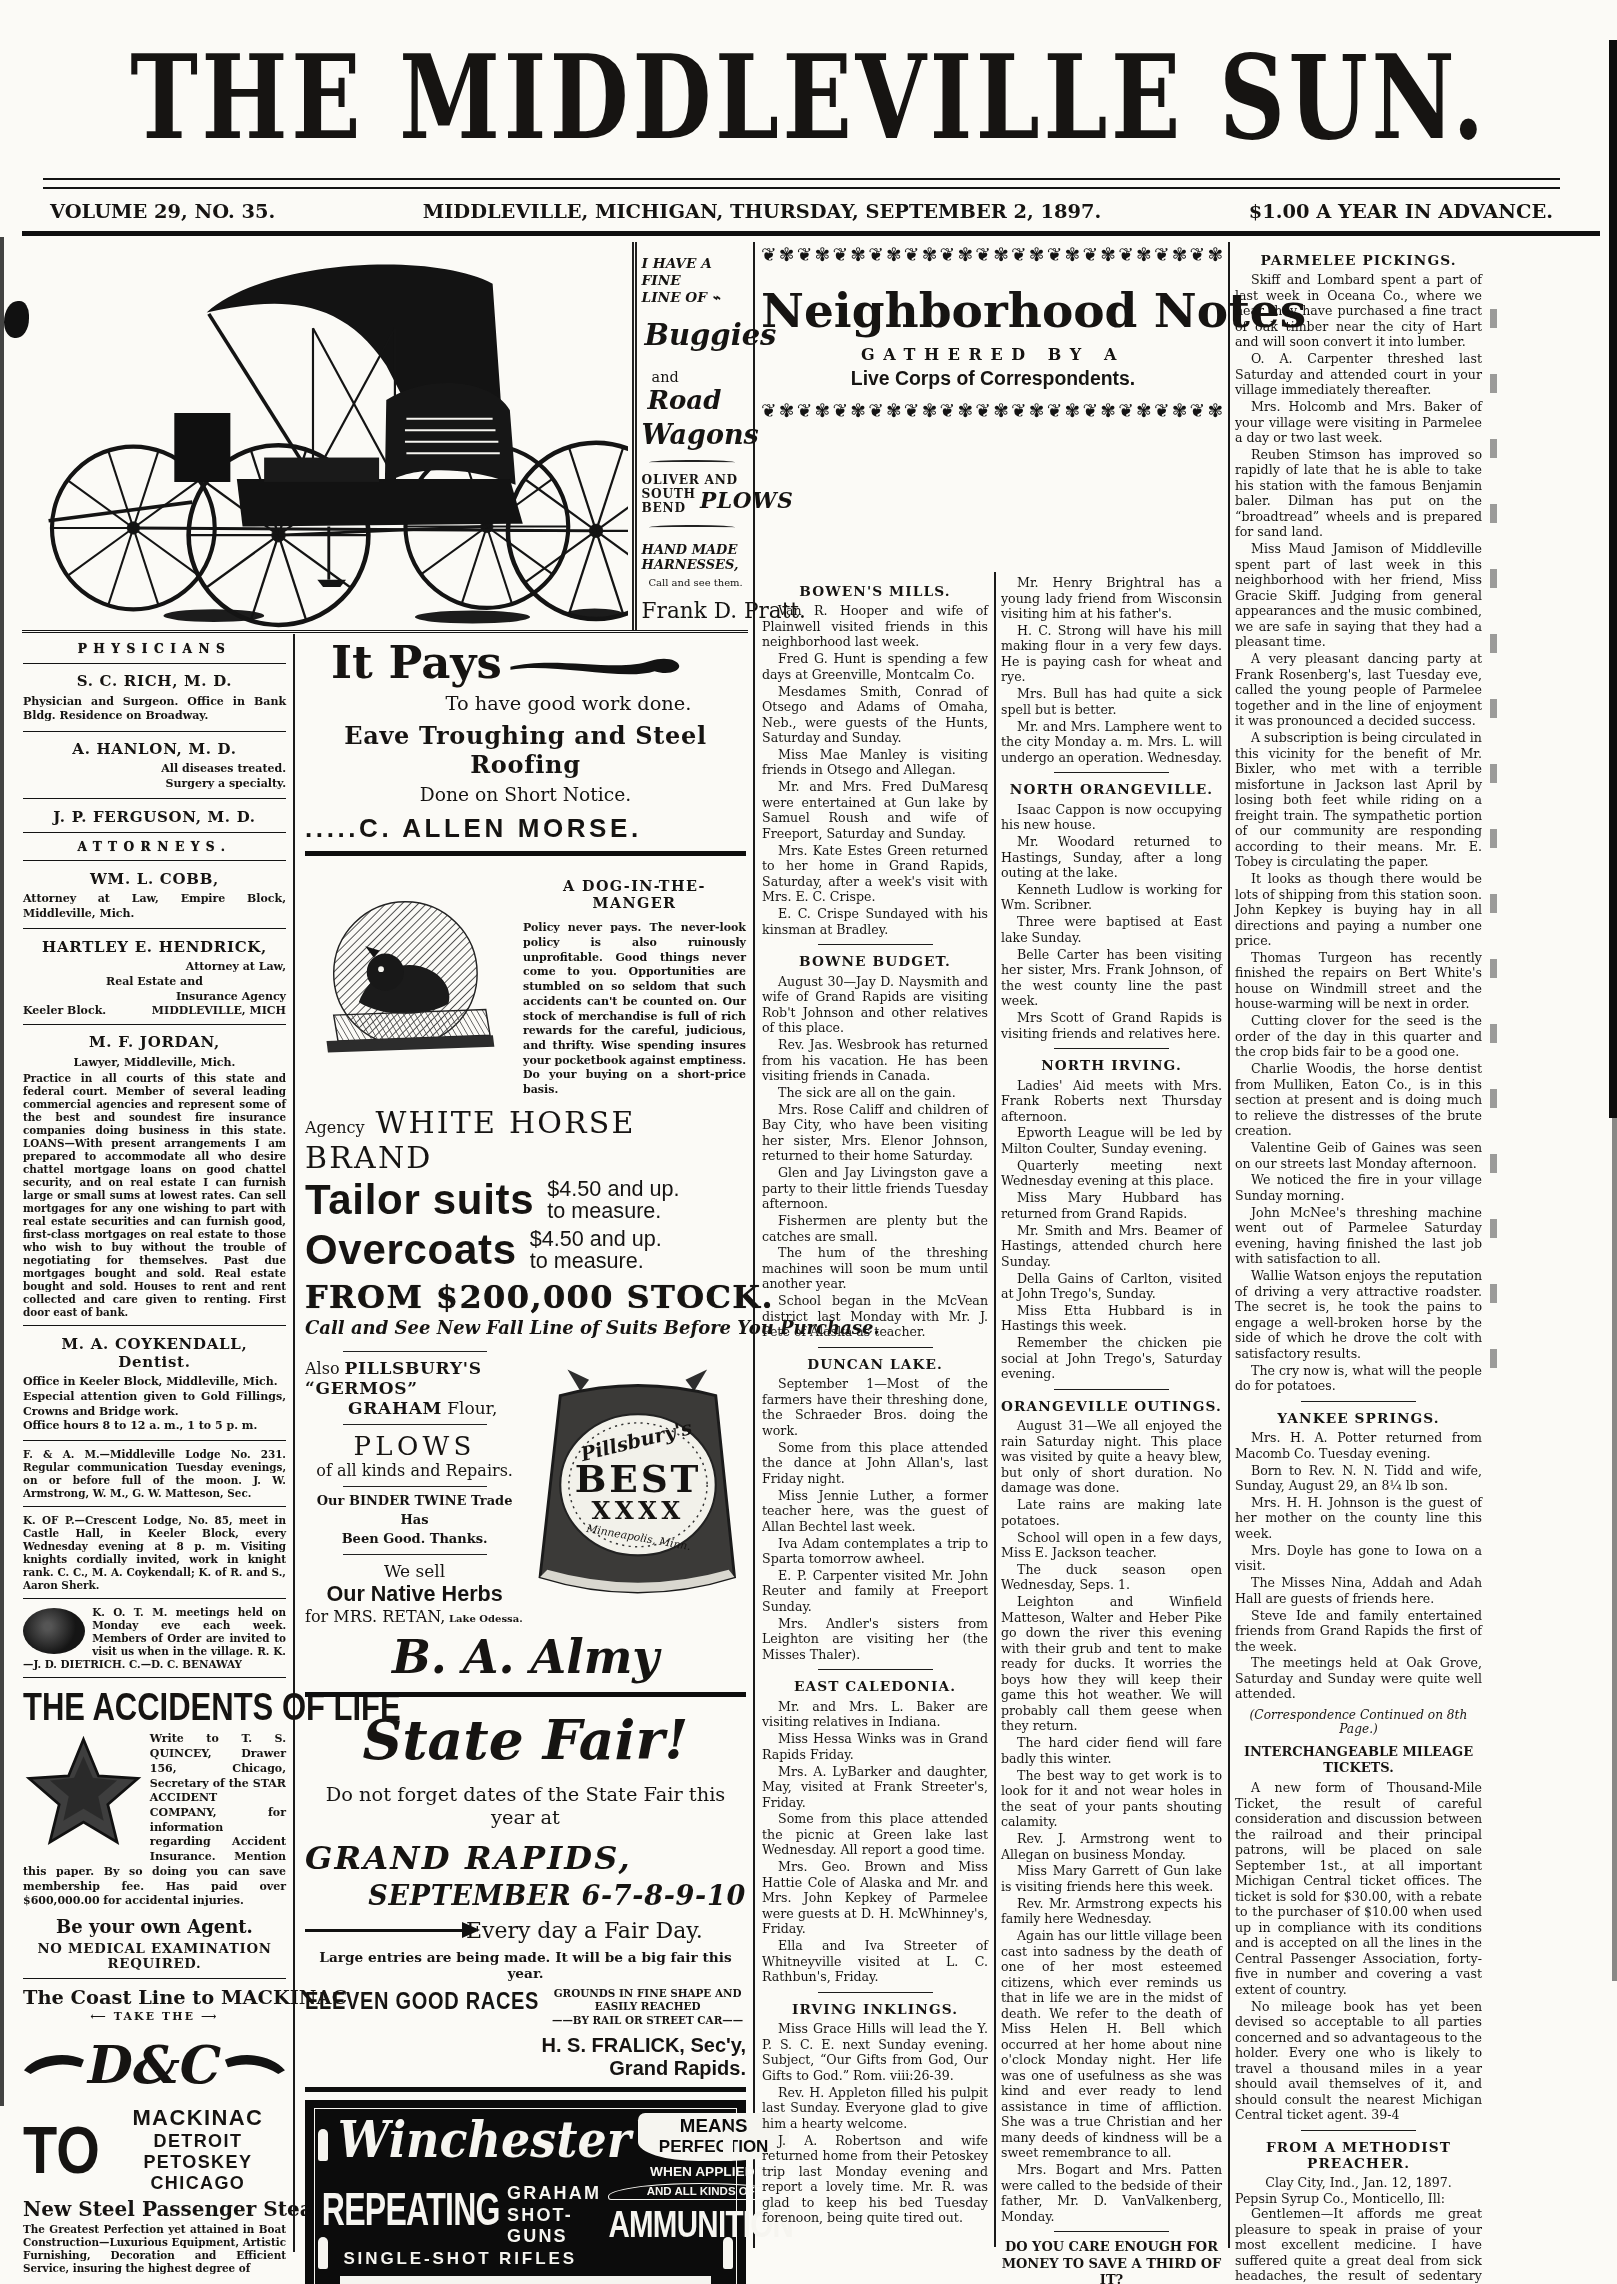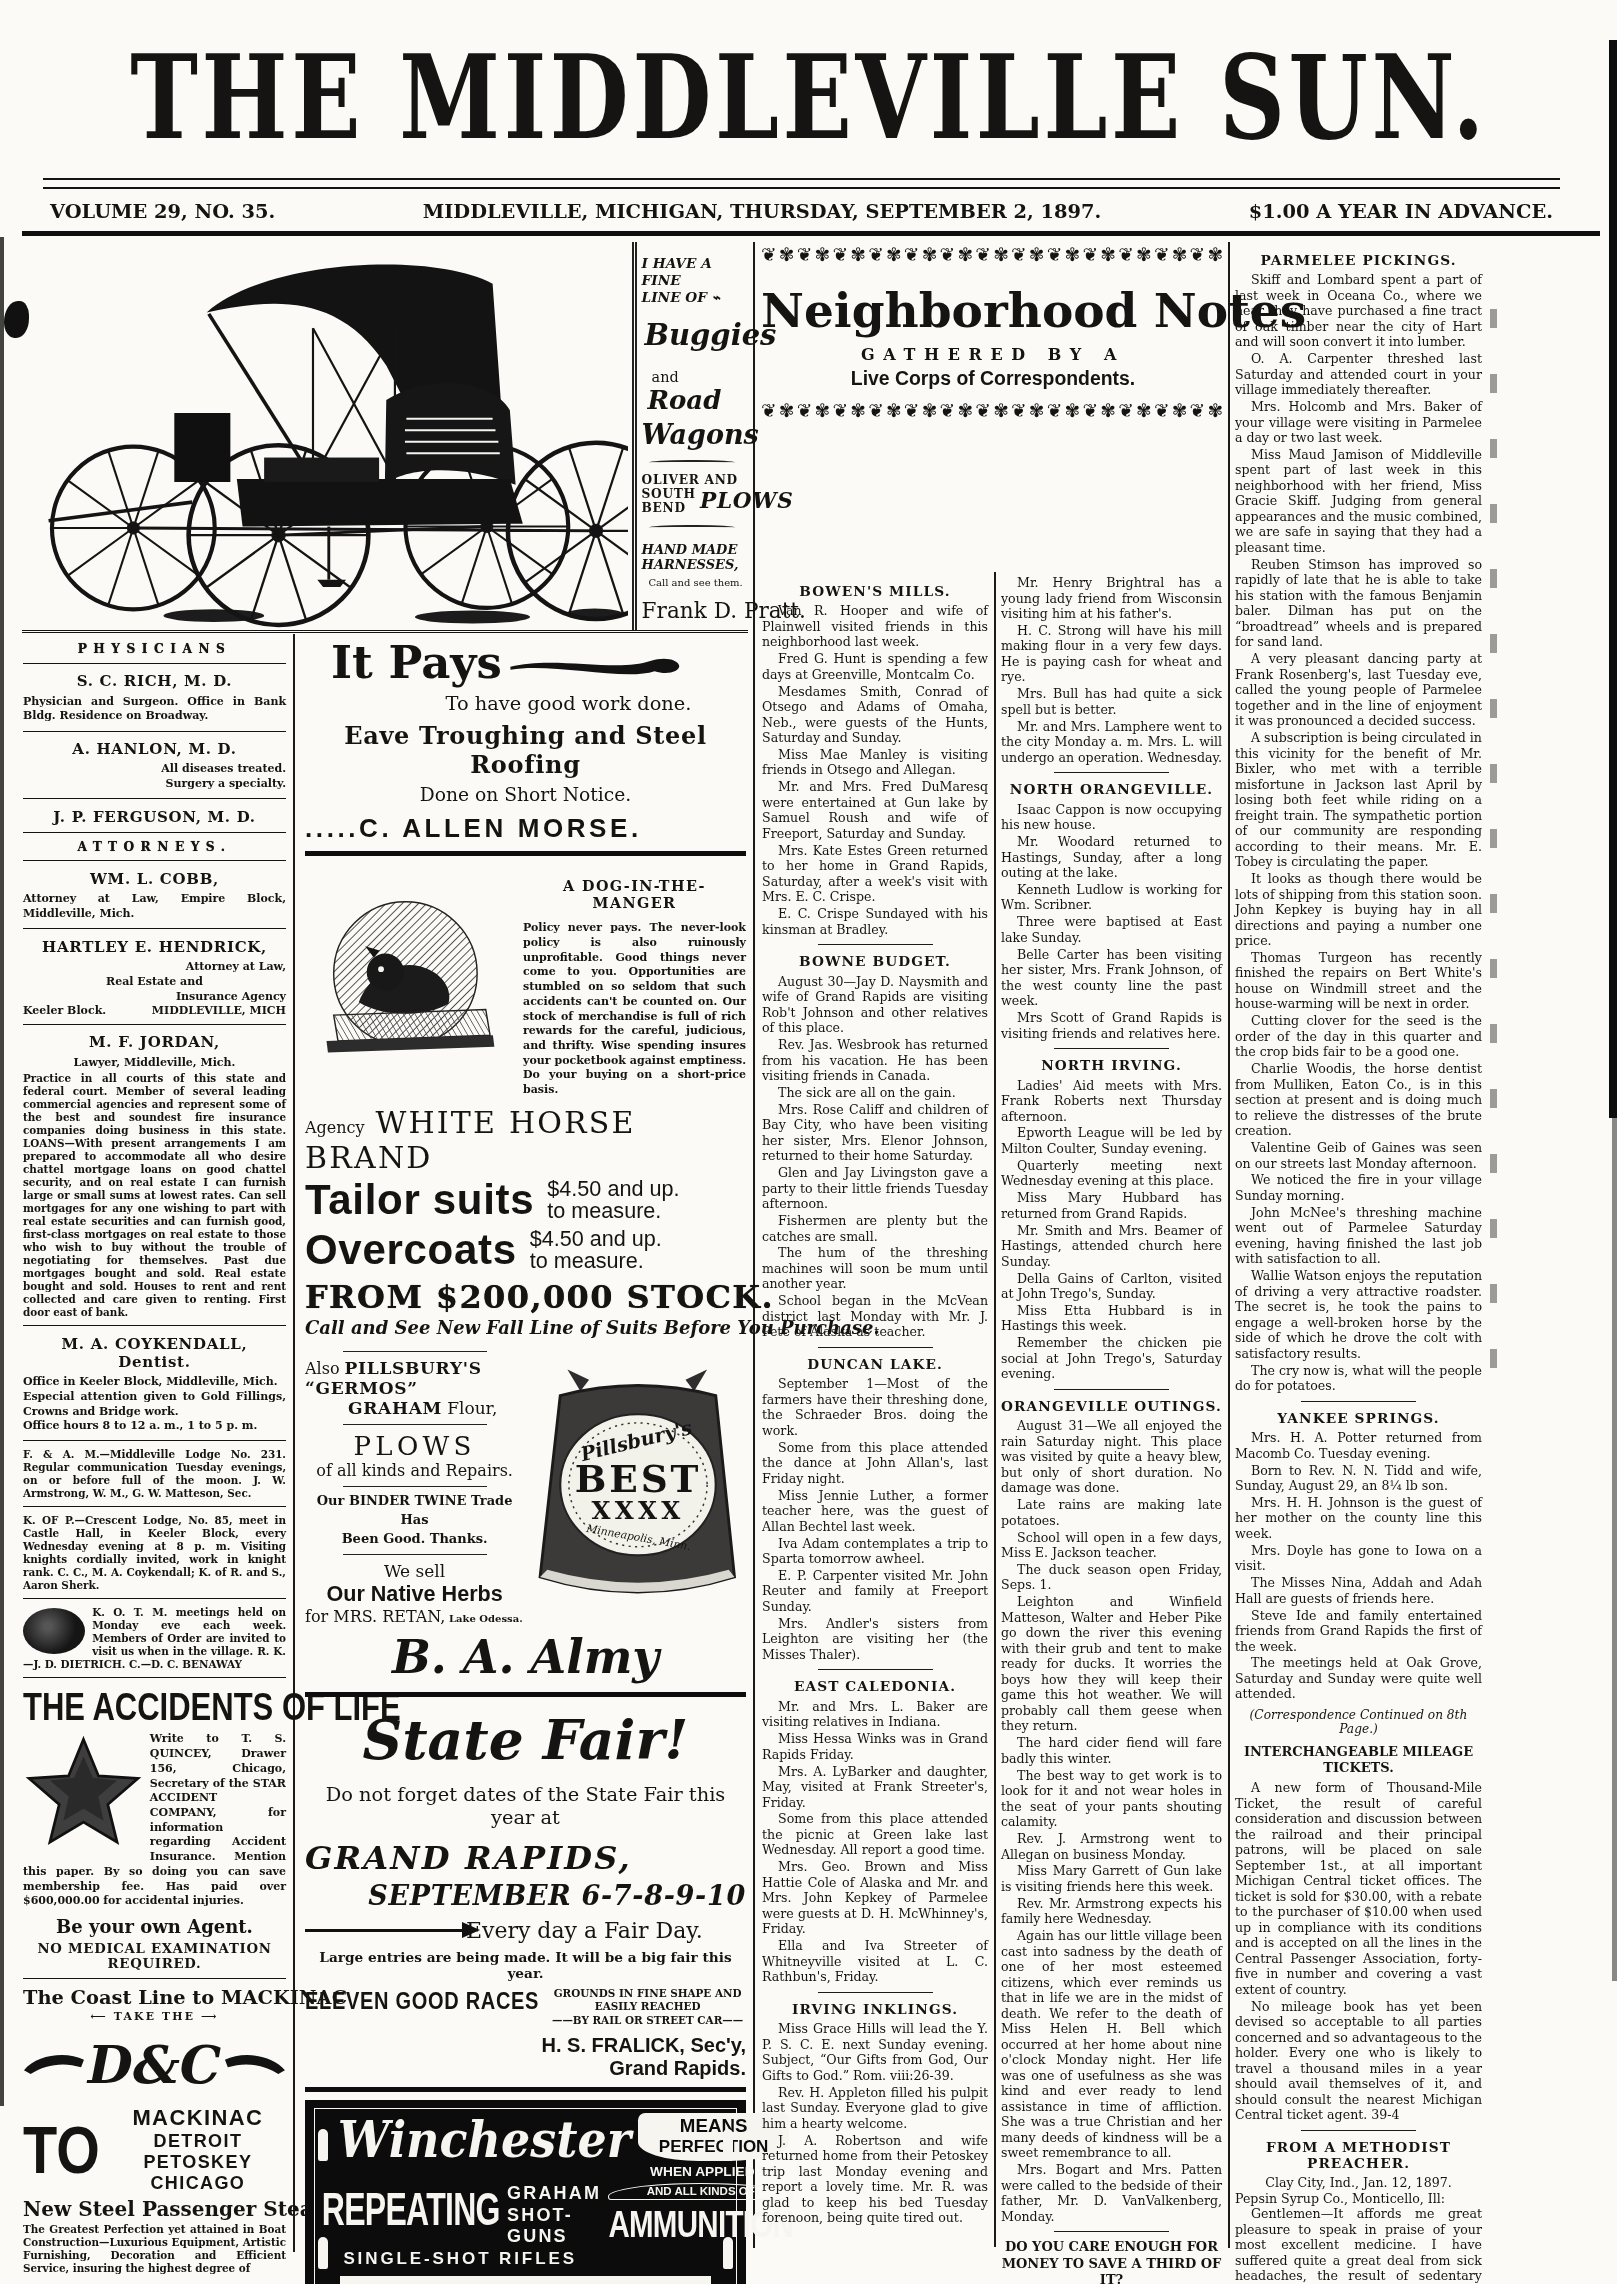--- a/index.html
+++ b/index.html
@@ -588,39 +588,39 @@
       <div class="b-p">Miss Mary Hubbard has returned from Grand Rapids.</div>
       <div class="b-p">Mr. Smith and Mrs. Beamer of Hastings, attended church here Sunday.</div>
       <div class="b-p">Della Gains of Carlton, visited at John Trego's, Sunday.</div>
       <div class="b-p">Miss Etta Hubbard is in Hastings this week.</div>
       <div class="b-p">Remember the chicken pie social at John Trego's, Saturday evening.</div>
       <div class="rule"></div>
       <div class="b-h">ORANGEVILLE OUTINGS.</div>
       <div class="b-p">August 31—We all enjoyed the rain Saturday night. This place was visited by quite a heavy blew, but only of short duration. No damage was done.</div>
       <div class="b-p">Late rains are making late potatoes.</div>
       <div class="b-p">School will open in a few days, Miss E. Jackson teacher.</div>
-      <div class="b-p">The duck season open Friday, Seps. 1.</div>
+      <div class="b-p">The duck season open Wednesday, Seps. 1.</div>
       <div class="b-p">Leighton and Winfield Matteson, Walter and Heber Pike go down the river this evening with their grub and tent to make ready for ducks. It worries the boys how they will keep their game this hot weather. We will probably call them geese when they return.</div>
       <div class="b-p">The hard cider fiend will fare badly this winter.</div>
       <div class="b-p">The best way to get work is to look for it and not wear holes in the seat of your pants shouting calamity.</div>
       <div class="b-p">Rev. J. Armstrong went to Allegan on business Monday.</div>
       <div class="b-p">Miss Mary Garrett of Gun lake is visiting friends here this week.</div>
       <div class="b-p">Rev. Mr. Armstrong expects his family here Wednesday.</div>
       <div class="b-p">Again has our little village been cast into sadness by the death of one of her most esteemed citizens, which ever reminds us that in life we are in the midst of death. We refer to the death of Miss Helen H. Bell which occurred at her home about nine o'clock Monday night. Her life was one of usefulness as she was kind and ever ready to lend assistance in time of affliction. She was a true Christian and her many deeds of kindness will be a sweet remembrance to all.</div>
       <div class="b-p">Mrs. Bogart and Mrs. Patten were called to the bedside of their father, Mr. D. VanValkenberg, Monday.</div>
       <div class="rule"></div>
       <div class="b-h2">DO YOU CARE ENOUGH FOR MONEY TO SAVE A THIRD OF IT?</div>
     </div>
   <div class="col5">
       <div class="b-h">PARMELEE PICKINGS.</div>
       <div class="b-p">Skiff and Lombard spent a part of last week in Oceana Co., where we hear they have purchased a fine tract of oak timber near the city of Hart and will soon convert it into lumber.</div>
       <div class="b-p">O. A. Carpenter threshed last Saturday and attended court in your village immediately thereafter.</div>
       <div class="b-p">Mrs. Holcomb and Mrs. Baker of your village were visiting in Parmelee a day or two last week.</div>
+      <div class="b-p">Reuben Stimson has improved so rapidly of late that he is able to take his station with the famous Benjamin baler. Dilman has put on the “broadtread” wheels and is prepared for sand land.</div>
       <div class="b-p">Miss Maud Jamison of Middleville spent part of last week in this neighborhood with her friend, Miss Gracie Skiff. Judging from general appearances and the music combined, we are safe in saying that they had a pleasant time.</div>
-      <div class="b-p">Reuben Stimson has improved so rapidly of late that he is able to take his station with the famous Benjamin baler. Dilman has put on the “broadtread” wheels and is prepared for sand land.</div>
       <div class="b-p">A very pleasant dancing party at Frank Rosenberg's, last Tuesday eve, called the young people of Parmelee together and in the line of enjoyment it was pronounced a decided success.</div>
       <div class="b-p">A subscription is being circulated in this vicinity for the benefit of Mr. Bixler, who met with a terrible misfortune in Jackson last April by losing both feet while riding on a freight train. The sympathetic portion of our community are responding according to their means. Mr. E. Tobey is circulating the paper.</div>
       <div class="b-p">It looks as though there would be lots of shipping from this station soon. John Kepkey is buying hay in all directions and paying a number one price.</div>
       <div class="b-p">Thomas Turgeon has recently finished the repairs on Bert White's house on Windmill street and the house-warming will be next in order.</div>
       <div class="b-p">Cutting clover for the seed is the order of the day in this quarter and the crop bids fair to be a good one.</div>
       <div class="b-p">Charlie Woodis, the horse dentist from Mulliken, Eaton Co., is in this section at present and is doing much to relieve the distresses of the brute creation.</div>
       <div class="b-p">Valentine Geib of Gaines was seen on our streets last Monday afternoon.</div>
       <div class="b-p">We noticed the fire in your village Sunday morning.</div>
       <div class="b-p">John McNee's threshing machine went out of Parmelee Saturday evening, having finished the last job with satisfaction to all.</div>
       <div class="b-p">Wallie Watson enjoys the reputation of driving a very attractive roadster. The secret is, he took the pains to engage a well-broken horse by the side of which he drove the colt with satisfactory results.</div>

